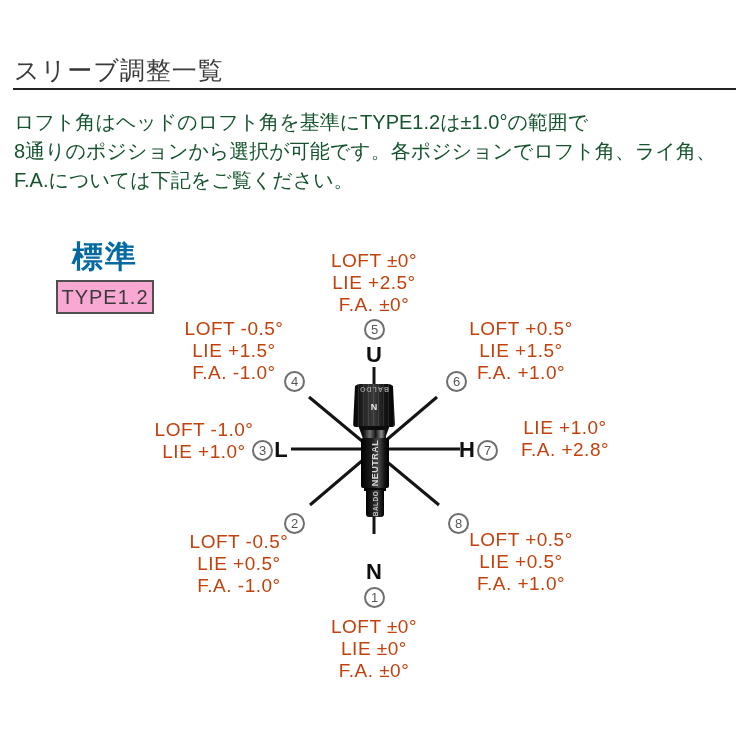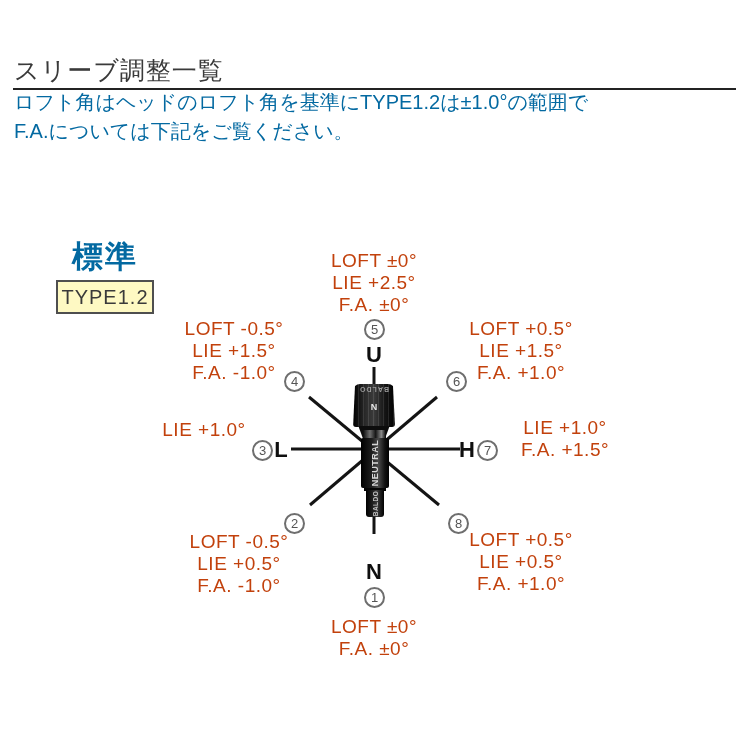--- a/index.html
+++ b/index.html
@@ -7,31 +7,31 @@
     position:relative;width:750px;height:750px;background:#ffffff;
     font-family:"Liberation Sans","DejaVu Sans",sans-serif;
     color:#3c3c3c;overflow:hidden;
   }
   
   .title{
     position:absolute;left:14px;top:54px;font-size:25px;color:#3a3a3a;
     letter-spacing:1px;white-space:nowrap;
   }
   .title-rule{position:absolute;left:13px;top:88px;width:723px;height:2px;background:#232323;}
-  .desc{position:absolute;left:14px;top:88px;width:710px;font-size:20px;line-height:29px;color:#0369a1;}
+  .desc{position:absolute;left:14px;top:108px;width:710px;font-size:20px;line-height:29px;color:#14532d;}
   .desc div{white-space:nowrap;}
   
   .std{
     position:absolute;left:58px;top:236px;width:94px;text-align:center;
     font-size:31px;font-weight:bold;color:#0369a1;letter-spacing:2px;white-space:nowrap;
   }
   .type-box{
     position:absolute;left:56px;top:280px;width:94px;height:30px;
     border:2px solid #4f4f4f;display:flex;align-items:center;justify-content:center;
-    font-size:20px;color:#3a3a3a;letter-spacing:1px;background:#fef9c3;
+    font-size:20px;color:#3a3a3a;letter-spacing:1px;background:#f9a8d4;
   }
   
   svg.lines{position:absolute;left:0;top:0;}
   .grp{
     position:absolute;width:160px;text-align:center;font-size:19px;line-height:22px;
     color:#c2410c;letter-spacing:0.5px;white-space:nowrap;
   }
   .circ{
     position:absolute;width:21px;height:21px;border:2px solid #6e6e6e;border-radius:50%;
     box-sizing:border-box;display:flex;align-items:center;justify-content:center;
@@ -92,20 +92,21 @@
 </style>
 </head>
 <body>
 
 <div id="stage">
 
   <div class="title">スリーブ調整一覧</div>
   <div class="title-rule"></div>
   <div class="desc">
     <div>ロフト角はヘッドのロフト角を基準にTYPE1.2は±1.0°の範囲で</div>
+    <div>8通りのポジションから選択が可能です。各ポジションでロフト角、ライ角、</div>
     <div>F.A.については下記をご覧ください。</div>
   </div>
 
   <div class="std">標準</div>
   <div class="type-box">TYPE1.2</div>
 
   <svg class="lines" width="750" height="750">
     <line x1="374" y1="367" x2="374" y2="534" stroke="#141414" stroke-width="3"></line>
     <line x1="291" y1="449" x2="460" y2="449" stroke="#141414" stroke-width="3"></line>
     <line x1="309" y1="397" x2="439" y2="505" stroke="#141414" stroke-width="3"></line>
@@ -141,28 +142,29 @@
   <div class="circ" style="left:284px;top:371px;">4</div>
 
   <div class="grp" style="left:441px;top:318px;">
     <div>LOFT +0.5°</div>
     <div>LIE +1.5°</div>
     <div>F.A. +1.0°</div>
   </div>
   <div class="circ" style="left:446px;top:371px;">6</div>
 
   <div class="grp" style="left:124px;top:419px;">
+    <div>LOFT -1.0°</div>
     <div>LIE +1.0°</div>
   </div>
   <div class="circ" style="left:252px;top:440px;">3</div>
   <div class="letter" style="left:266px;top:437px;">L</div>
 
   <div class="grp" style="left:485px;top:417px;">
     <div>LIE +1.0°</div>
-    <div>F.A. +1.5°</div>
+    <div>F.A. +2.8°</div>
   </div>
   <div class="circ" style="left:477px;top:440px;">7</div>
   <div class="letter" style="left:452px;top:437px;">H</div>
 
   <div class="grp" style="left:159px;top:531px;">
     <div>LOFT -0.5°</div>
     <div>LIE +0.5°</div>
     <div>F.A. -1.0°</div>
   </div>
   <div class="circ" style="left:284px;top:513px;">2</div>
@@ -171,16 +173,17 @@
     <div>LOFT +0.5°</div>
     <div>LIE +0.5°</div>
     <div>F.A. +1.0°</div>
   </div>
   <div class="circ" style="left:448px;top:513px;">8</div>
 
   <div class="letter" style="left:359px;top:559px;">N</div>
   <div class="circ" style="left:364px;top:587px;">1</div>
   <div class="grp" style="left:294px;top:616px;">
     <div>LOFT ±0°</div>
+    <div>LIE ±0°</div>
     <div>F.A. ±0°</div>
   </div>
 
 </div>
 
 </body></html>

